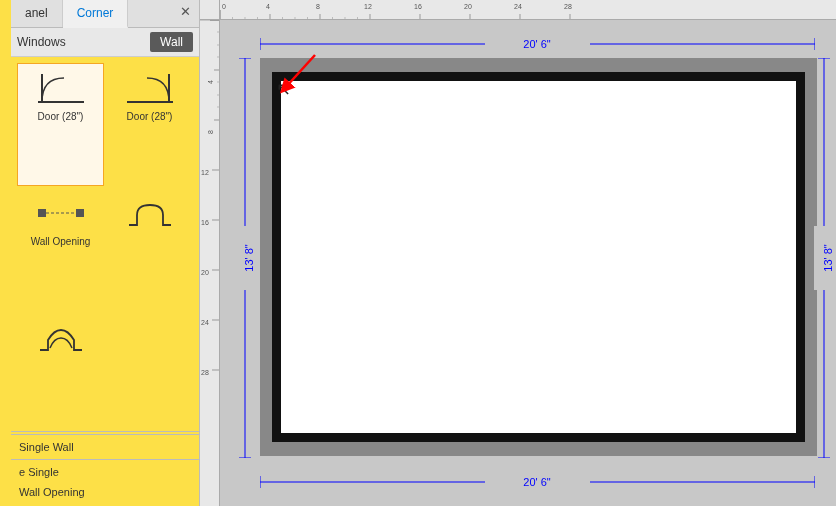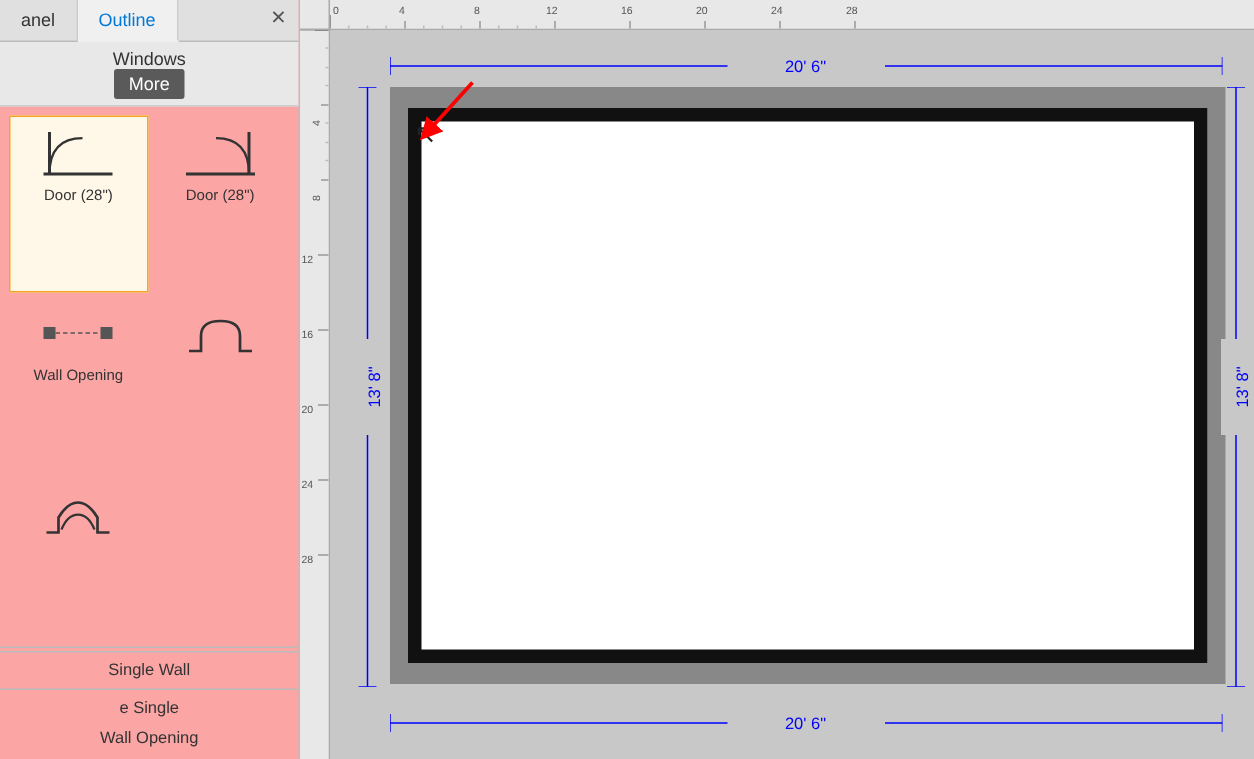--- a/index.html
+++ b/index.html
@@ -1,42 +1,42 @@
 <!DOCTYPE html>
 <html><head>
   <meta charset="utf-8">
   <style>
     * { box-sizing: border-box; margin: 0; padding: 0; }
     body { font-family: Arial, sans-serif; font-size: 12px; background: #d4d4d4; overflow: hidden; width: 836px; height: 506px; }
 
     .app-container { display: flex; width: 836px; height: 506px; }
 
     
-    .left-panel { width: 200px; min-width: 200px; background: #fca5a5; border-right: 1px solid #bbb; display: flex; flex-direction: column; height: 100%; }
+    .left-panel { width: 200px; min-width: 200px; background: #fde047; border-right: 1px solid #bbb; display: flex; flex-direction: column; height: 100%; padding-left: 11px; }
 
     .panel-tabs { display: flex; border-bottom: 1px solid #bbb; background: #e0e0e0; }
     .panel-tab { padding: 6px 14px; cursor: pointer; font-size: 12px; color: #333; border-right: 1px solid #ccc; }
     .panel-tab.active { background: #f0f0f0; color: #0078d7; border-bottom: 2px solid #f0f0f0; margin-bottom: -1px; }
 
     .symbols-close { margin-left: auto; padding: 4px 8px; cursor: pointer; font-size: 13px; color: #555; }
 
-    .panel-section-header { display: flex; align-items: center; padding: 4px 6px; background: #e8e8e8; border-bottom: 1px solid #ccc; flex-direction: column; }
+    .panel-section-header { display: flex; align-items: center; padding: 4px 6px; background: #e8e8e8; border-bottom: 1px solid #ccc; }
     .panel-section-label { font-size: 12px; color: #333; flex: 1; }
     .more-button { background: #5a5a5a; color: white; border: none; padding: 3px 10px; font-size: 12px; cursor: pointer; border-radius: 2px; }
 
     .symbols-grid { display: grid; grid-template-columns: 1fr 1fr; gap: 2px; padding: 6px; flex: 1; overflow-y: auto; }
     .symbol-item { display: flex; flex-direction: column; align-items: center; padding: 4px 2px; cursor: pointer; border: 1px solid transparent; }
     .symbol-item.selected { border-color: #f5a623; background: #fff8e8; }
     .symbol-label { font-size: 10px; color: #333; margin-top: 3px; text-align: center; }
 
     .symbol-icon { width: 60px; height: 40px; display: flex; align-items: center; justify-content: center; }
 
     
     .divider-line { width: 100%; height: 1px; background: #bbb; margin: 2px 0; }
-    .category-item { padding: 4px 8px; font-size: 11px; color: #333; cursor: pointer; text-align: center; }
+    .category-item { padding: 4px 8px; font-size: 11px; color: #333; cursor: pointer; }
 
     
     .main-area { flex: 1; background: #c8c8c8; position: relative; overflow: hidden; }
 
     
     .ruler-top { height: 20px; background: #e8e8e8; border-bottom: 1px solid #aaa; position: absolute; top: 0; left: 20px; right: 0; display: flex; align-items: center; overflow: hidden; }
     .ruler-left { width: 20px; background: #e8e8e8; border-right: 1px solid #aaa; position: absolute; top: 0; left: 0; bottom: 0; display: flex; flex-direction: column; overflow: hidden; }
     .ruler-corner { width: 20px; height: 20px; background: #e8e8e8; position: absolute; top: 0; left: 0; border-right: 1px solid #aaa; border-bottom: 1px solid #aaa; z-index: 10; }
 
     .canvas-content { position: absolute; top: 20px; left: 20px; right: 0; bottom: 0; background: #c8c8c8; overflow: hidden; }
@@ -50,30 +50,30 @@
 <body>
 
 <div class="app-container">
 
   <div class="left-panel">
     <div class="panel-tabs">
       <div class="panel-tab">
         <span>anel</span>
       </div>
       <div class="panel-tab active">
-        <span>Outline</span>
+        <span>Corner</span>
       </div>
       <div class="symbols-close">
         <span>✕</span>
       </div>
     </div>
 
     <div class="panel-section-header">
       <span class="panel-section-label">Windows</span>
-      <button class="more-button">More</button>
+      <button class="more-button">Wall</button>
     </div>
 
     <div class="symbols-grid">
 
       <div class="symbol-item selected">
         <div class="symbol-icon">
           <svg width="54" height="36" viewBox="0 0 54 36">
             <line x1="4" y1="32" x2="50" y2="32" stroke="#333" stroke-width="2"></line>
             <path d="M8,32 Q8,8 30,8" stroke="#333" stroke-width="1.5" fill="none"></path>
             <line x1="8" y1="4" x2="8" y2="32" stroke="#333" stroke-width="2"></line>

